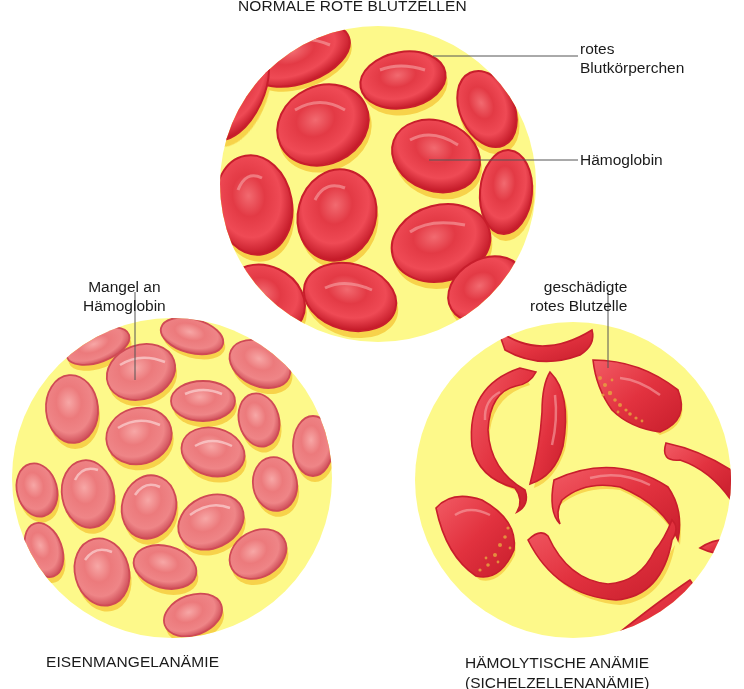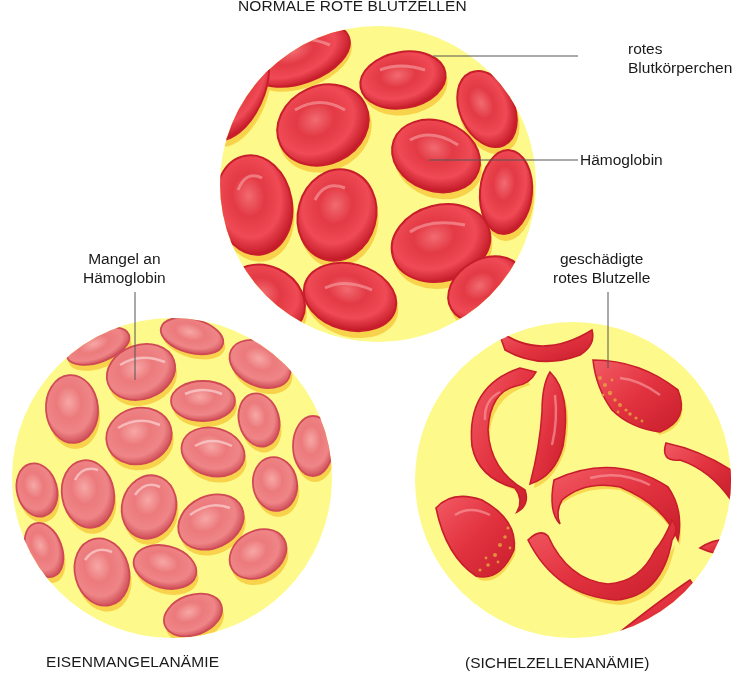--- a/index.html
+++ b/index.html
@@ -1,20 +1,20 @@
 <!DOCTYPE html>
 <html><head>
   <meta charset="utf-8">
   <style>
     html, body { margin: 0; padding: 0; background: #ffffff; }
     body { width: 744px; height: 689px; position: relative; overflow: hidden;
            font-family: "Liberation Sans", sans-serif; color: #1a1a1a; }
     .title { position: absolute; font-size: 15.5px; letter-spacing: 0.1px; white-space: nowrap; }
     .label { position: absolute; font-size: 15.5px; line-height: 19px; white-space: nowrap; }
-    .label.center { text-align: center; }
+    .label.center { text-align: center; margin-top: 28px; }
     svg.scene { position: absolute; left: 0; top: 0; }
   </style>
 </head>
 <body>
 
 <svg class="scene" width="744" height="689" viewBox="0 0 744 689">
   <defs>
     <radialGradient id="gNormal" cx="45%" cy="40%" r="60%">
       <stop offset="0%" stop-color="#f26a70"></stop>
       <stop offset="35%" stop-color="#e33a45"></stop>
@@ -218,34 +218,35 @@
   <g stroke="#555555" stroke-width="1">
     <line x1="433" y1="56" x2="578" y2="56"></line>
     <line x1="429" y1="160" x2="578" y2="160"></line>
     <line x1="135" y1="292" x2="135" y2="380"></line>
     <line x1="608" y1="292" x2="608" y2="368"></line>
   </g>
 </svg>
 
 <div class="title" style="left:238px; top:-3px;">NORMALE ROTE BLUTZELLEN</div>
 
-<div class="label" style="left:580px; top:39px;margin-left:48px;">
+<div class="label" style="left:580px; top:39px;">
   <div>rotes</div>
   <div>Blutkörperchen</div>
 </div>
 
 <div class="label" style="left:580px; top:150px;">Hämoglobin</div>
 
 <div class="label center" style="left:83px; top:249px;">
   <div>Mangel an</div>
   <div>Hämoglobin</div>
 </div>
 
-<div class="label center" style="left:553px; top:249px;">
+<div class="label center" style="left:530px; top:249px;text-align:right;">
   <div>geschädigte</div>
   <div>rotes Blutzelle</div>
 </div>
 
 <div class="title" style="left:46px; top:653px;">EISENMANGELANÄMIE</div>
 
 <div class="label" style="left:465px; top:653px; line-height:20px; font-size:15.5px;">
+  <div>HÄMOLYTISCHE ANÄMIE</div>
   <div>(SICHELZELLENANÄMIE)</div>
 </div>
 
 </body></html>

